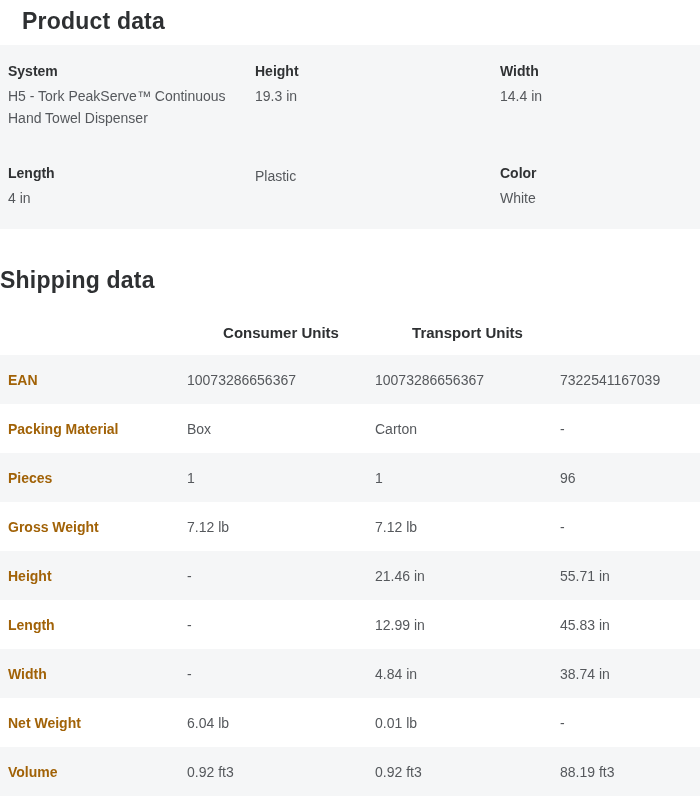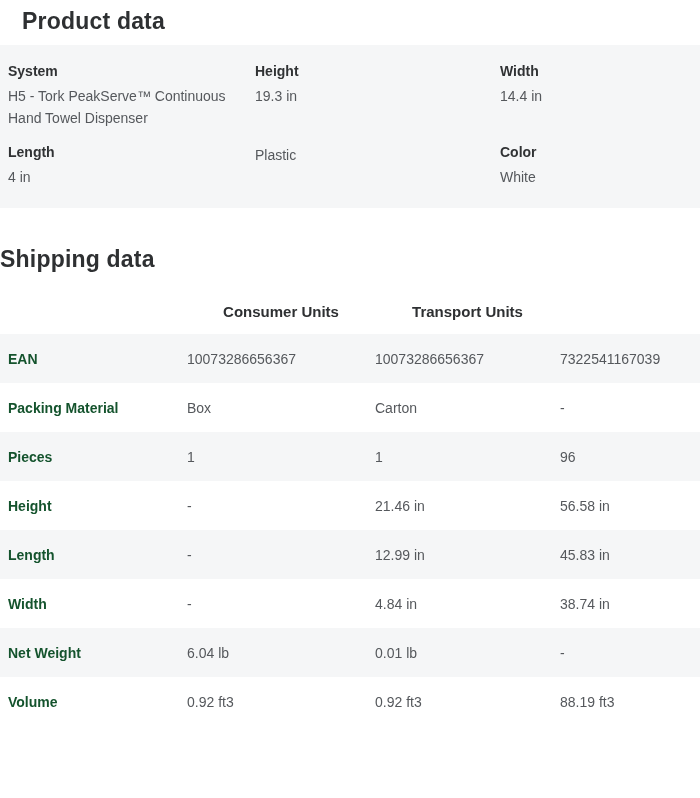--- a/index.html
+++ b/index.html
@@ -30,21 +30,21 @@
   .heading-shipping {
     padding-left: 0;
     margin-top: 38px;
   }
   
   .panel {
     background: #f5f6f7;
     padding: 18px 8px 20px 8px;
     display: grid;
     grid-template-columns: 247px 245px 1fr;
-    row-gap: 15px;
+    row-gap: 36px;
   }
   .field-label {
     font-size: 14px;
     font-weight: 700;
     color: #303234;
     line-height: 16px;
     margin-bottom: 6px;
   }
   .field-value {
     font-size: 14px;
@@ -70,21 +70,21 @@
     text-align: center;
     padding: 0 0 14px 0;
     line-height: 17px;
   }
   thead th:first-child { padding-left: 8px; }
   tbody tr { height: 49px; }
   tbody tr:nth-child(odd) { background: #f5f6f7; }
   tbody th {
     font-size: 14px;
     font-weight: 700;
-    color: #14532d;
+    color: #a16207;
     text-align: left;
     padding: 0 0 0 8px;
     vertical-align: middle;
   }
   tbody td {
     font-size: 14px;
     font-weight: 400;
     color: #55585c;
     text-align: left;
     padding: 0;
@@ -154,24 +154,30 @@
         <td>Carton</td>
         <td>-</td>
       </tr>
       <tr>
         <th>Pieces</th>
         <td>1</td>
         <td>1</td>
         <td>96</td>
       </tr>
       <tr>
+        <th>Gross Weight</th>
+        <td>7.12 lb</td>
+        <td>7.12 lb</td>
+        <td>-</td>
+      </tr>
+      <tr>
         <th>Height</th>
         <td>-</td>
         <td>21.46 in</td>
-        <td>56.58 in</td>
+        <td>55.71 in</td>
       </tr>
       <tr>
         <th>Length</th>
         <td>-</td>
         <td>12.99 in</td>
         <td>45.83 in</td>
       </tr>
       <tr>
         <th>Width</th>
         <td>-</td>

